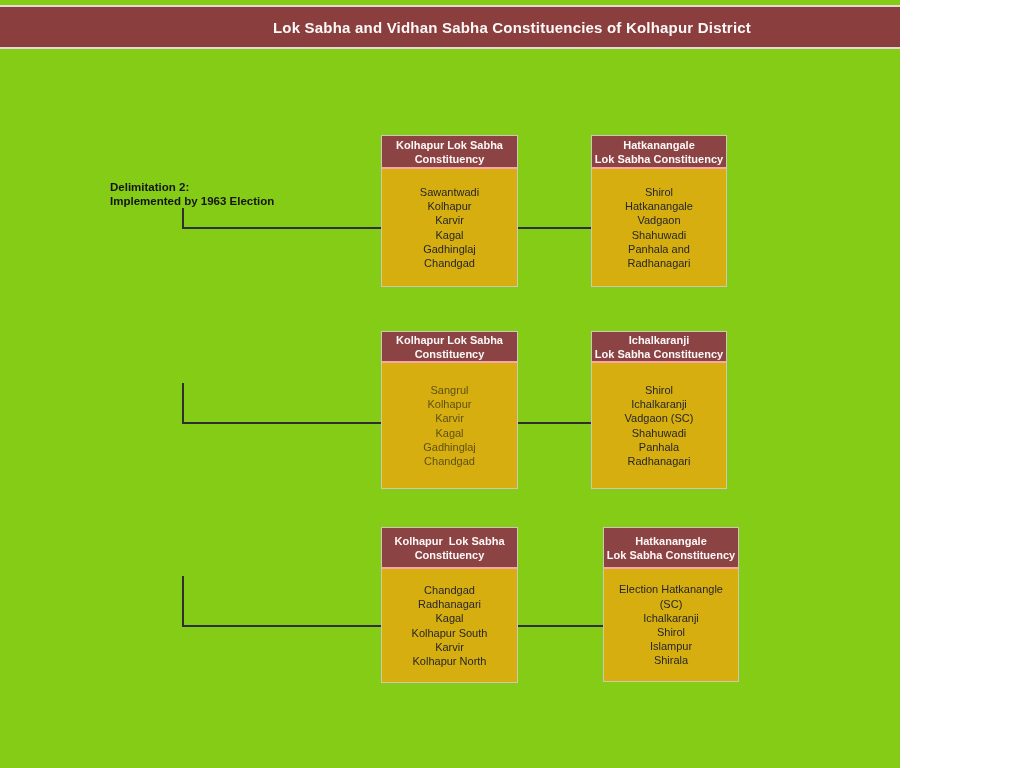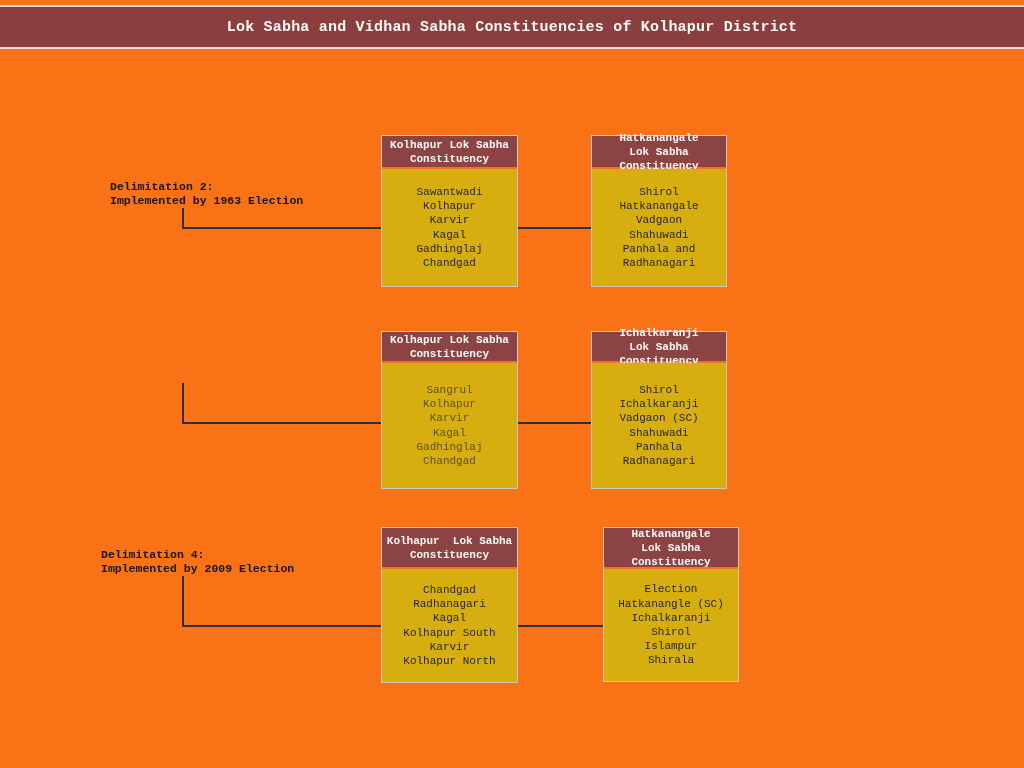--- a/index.html
+++ b/index.html
@@ -1,18 +1,18 @@
 <!DOCTYPE html>
 <html><head>
 <meta charset="utf-8">
 <style>
   html,body { margin:0; padding:0; background:#ffffff; }
   .page {
-    position:relative; width:1024px; height:768px; background:#f97316;
-    font-family:Liberation Mono, monospace; overflow:hidden;
+    position:relative; width:900px; height:768px; background:#84cc16;
+    font-family:Liberation Sans, sans-serif; overflow:hidden;
   }
   
   .titlebar {
     position:absolute; left:0; top:5px; width:1024px; height:44px;
     background:#8a3e3e; box-sizing:border-box;
     border-top:2px solid #e8d9d9; border-bottom:2px solid #e8d9d9;
     display:flex; align-items:center; justify-content:center;
   }
   .titlebar .title-text {
     color:#fdf8f8; font-weight:bold; font-size:15px; letter-spacing:0.2px;
@@ -38,21 +38,21 @@
   .m3 { left:518px; top:625px; width:86px;  height:2px; }
   
   .box {
     position:absolute; box-sizing:border-box; border:1px solid #cfc6bc;
     display:flex; flex-direction:column;
   }
   .box-header {
     background:#8b4343; color:#fdf7f7; font-weight:bold; font-size:11px;
     line-height:14px; text-align:center; white-space:pre-wrap;
     display:flex; align-items:center; justify-content:center;
-    border-bottom:2px solid #f97316; box-sizing:border-box; padding:12px 1px;
+    border-bottom:2px solid #fca5a5; box-sizing:border-box; padding:12px 1px;
   }
   .box-body {
     background:#d7ae10; flex:1; font-size:11px; line-height:14.2px;
     text-align:center; color:#262626; white-space:pre-wrap;
     display:flex; align-items:center; justify-content:center; padding:2px 3px;
     box-sizing:border-box;
   }
   .body-faded { color:#5e5115;text-align:center; }
   .bL1 { left:381px; top:135px; width:137px; height:152px; }
   .bR1 { left:591px; top:135px; width:136px; height:152px; }
@@ -118,24 +118,20 @@
     <div class="box-header">Ichalkaranji
 Lok Sabha Constituency</div>
     <div class="box-body">Shirol
 Ichalkaranji
 Vadgaon (SC)
 Shahuwadi
 Panhala
 Radhanagari</div>
   </div>
 
-  <div class="row-label lbl3">
-    <div>Delimitation 4:</div>
-    <div>Implemented by 2009 Election</div>
-  </div>
   <div class="line v3"></div>
   <div class="line h3"></div>
   <div class="line m3"></div>
   <div class="box bL3">
     <div class="box-header">Kolhapur  Lok Sabha
 Constituency</div>
     <div class="box-body">Chandgad
 Radhanagari
 Kagal
 Kolhapur South

